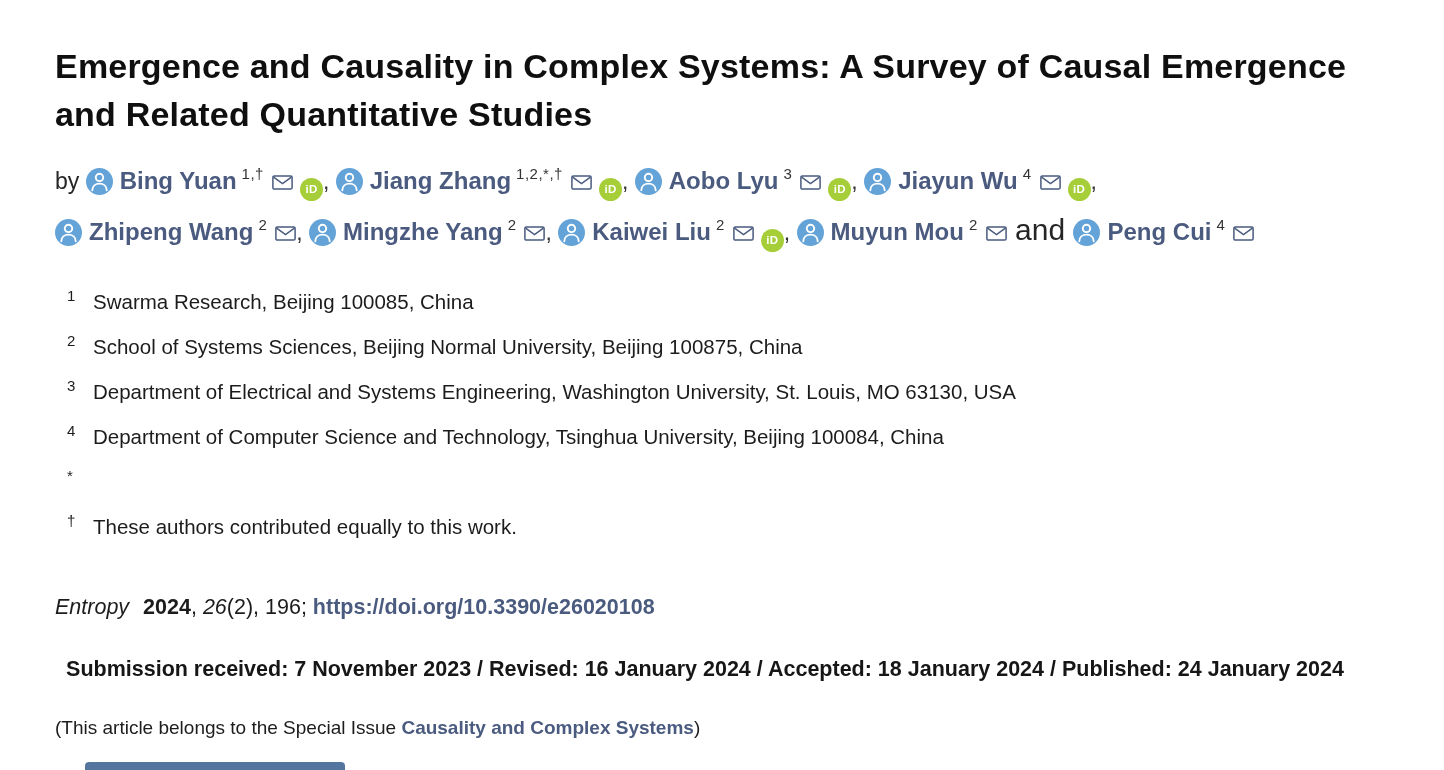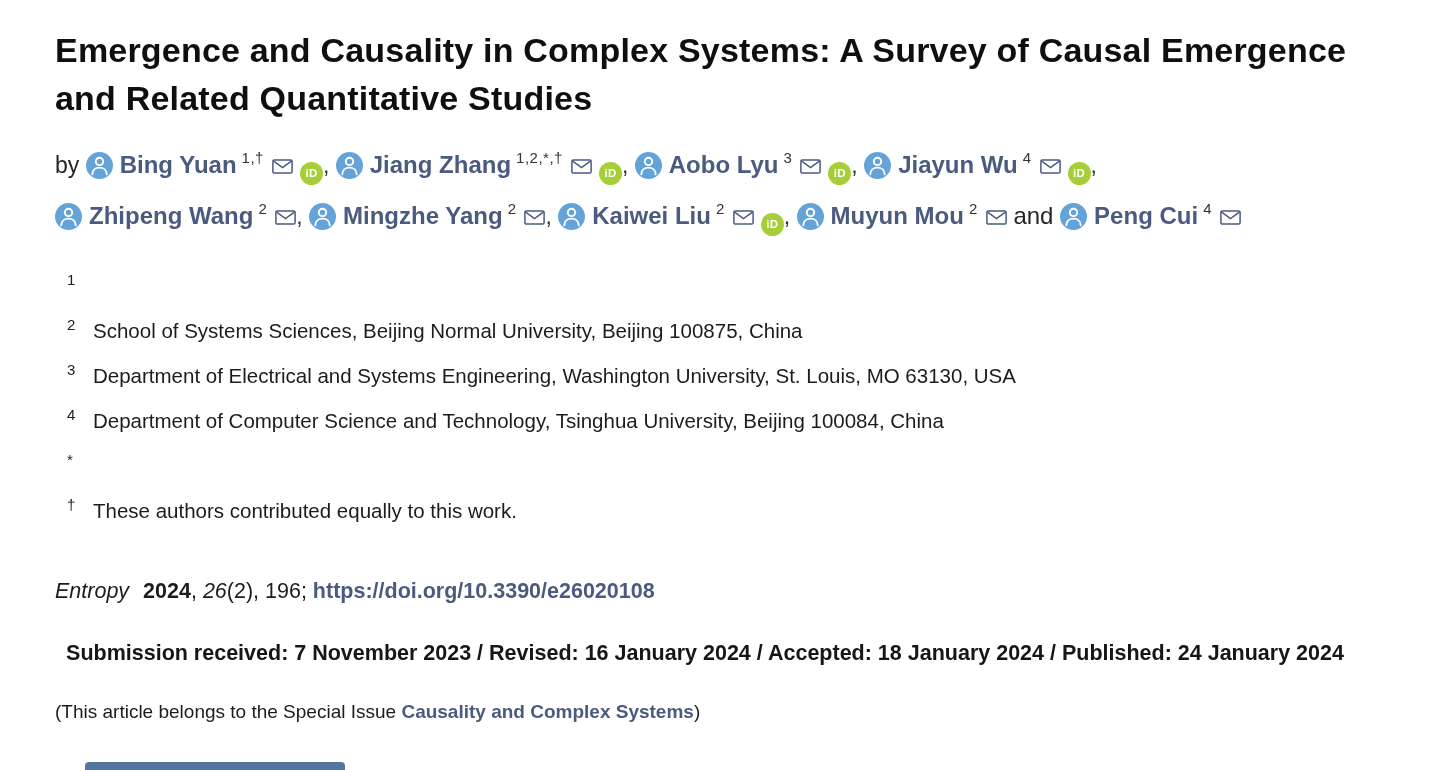--- a/index.html
+++ b/index.html
@@ -1,37 +1,37 @@
 <!DOCTYPE html>
 <html><head>
 <meta charset="utf-8">
 <style>
   html,body { margin:0; padding:0; background:#fff; }
   body { font-family:"Liberation Sans", sans-serif; color:#212121; }
   .page { position:relative; width:1444px; height:770px; box-sizing:border-box;
-          padding:18px 44px 0 55px; overflow:hidden; background:#fff; }
+          padding:34px 44px 0 55px; overflow:hidden; background:#fff; }
 
   h1.title { font-size:34px; line-height:48px; font-weight:bold; color:#0f0f0f;
              margin:8px 0 14px 0; max-width:1310px; letter-spacing:0.2px; }
 
   .byline { font-size:23px; line-height:43px; color:#262626; max-width:1345px; }
   .author { white-space:nowrap; }
   .avatar { display:inline-block; width:27px; height:27px; border-radius:50%;
             background:#64a3d8; vertical-align:-6px; margin-right:7px; }
   .avatar svg { display:block; }
   .aname { color:#4a5b7f; font-weight:bold; font-size:24px; text-decoration:none; cursor:pointer; }
   .asup { font-size:15px; color:#333; margin-left:5px; vertical-align:10px; letter-spacing:0.5px; }
   .mail { display:inline-block; margin-left:8px; cursor:pointer; }
   .mail svg { vertical-align:-1px; }
   .orcid { display:inline-block; width:23px; height:23px; border-radius:50%;
            background:#a6ce39; color:#fff; font-size:11.5px; font-weight:bold;
            text-align:center; line-height:23px; vertical-align:-4px; margin-left:7px;
            cursor:pointer; letter-spacing:0.3px; }
   .sep { color:#333; font-size:23px; }
-  .and-word { color:#262626; font-size:24px; }
+  .and-word { color:#262626; font-size:30px; }
 
   .affils { margin:36px 0 0 12px; }
   .affil-row { display:flex; font-size:20.5px; line-height:24px; margin-bottom:21px; color:#1c1c1c; }
   .affil-marker { flex:none; width:26px; font-size:15px; position:relative; top:-6px; color:#1c1c1c; }
 
   .cite { font-size:21.5px; margin:56px 0 0 0; color:#1c1c1c; }
   .cite .journal, .cite .vol { font-style:italic;margin-top:47px; }
   .cite .year { font-weight:bold;margin-left:8px; }
   .doi-link { color:#4a5b7f; font-weight:bold; text-decoration:none; cursor:pointer; }
 
@@ -106,20 +106,21 @@
               <path d="M5.6 19.8c0-3.7 2.9-5.9 6.4-5.9s6.4 2.2 6.4 5.9" stroke="#fff" stroke-width="1.7" stroke-linecap="round"></path>
             </svg></span><a class="aname">Peng Cui</a><span class="asup">4</span><span class="mail"><svg width="21" height="15" viewBox="0 0 21 15" fill="none">
               <rect x="0.9" y="0.9" width="19.2" height="13.2" rx="1.4" stroke="#4a5b7f" stroke-width="1.5"></rect>
               <path d="M1.6 2.1 L10.5 8.6 L19.4 2.1" stroke="#4a5b7f" stroke-width="1.5" fill="none"></path>
             </svg></span></span></span>
   </div>
 
   <div class="affils" id="affils-list">
       <div class="affil-row">
         <span class="affil-marker">1</span>
+        <span class="affil-text">Swarma Research, Beijing 100085, China</span>
       </div>
       <div class="affil-row">
         <span class="affil-marker">2</span>
         <span class="affil-text">School of Systems Sciences, Beijing Normal University, Beijing 100875, China</span>
       </div>
       <div class="affil-row">
         <span class="affil-marker">3</span>
         <span class="affil-text">Department of Electrical and Systems Engineering, Washington University, St. Louis, MO 63130, USA</span>
       </div>
       <div class="affil-row">

